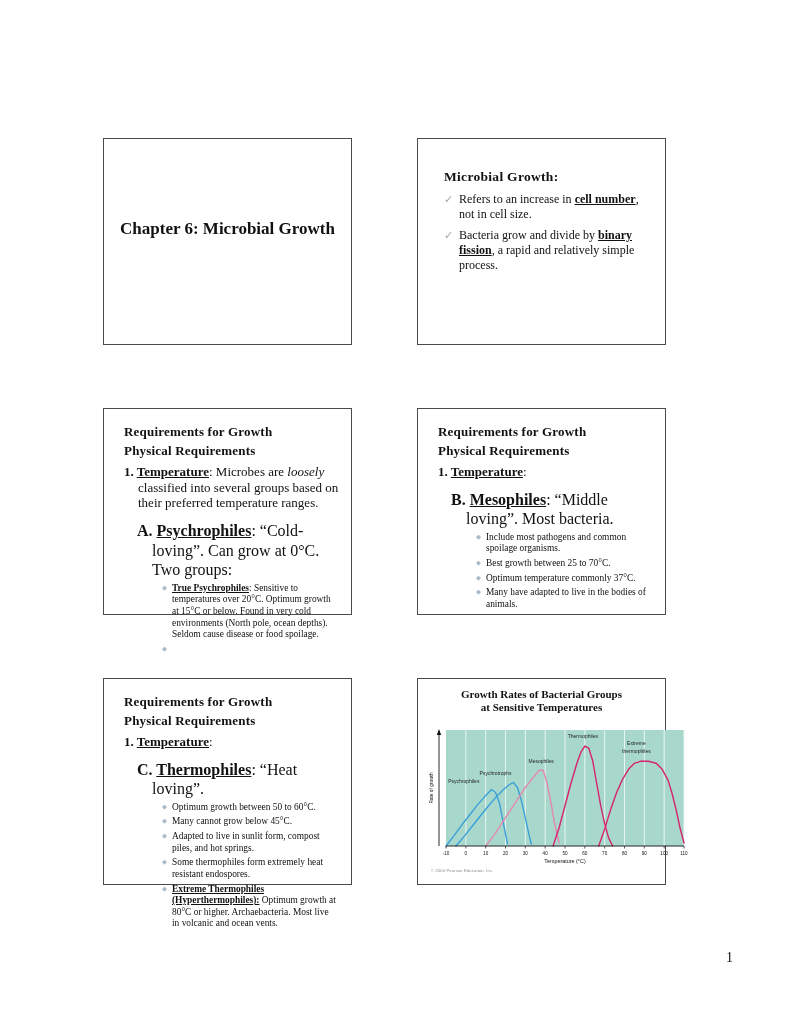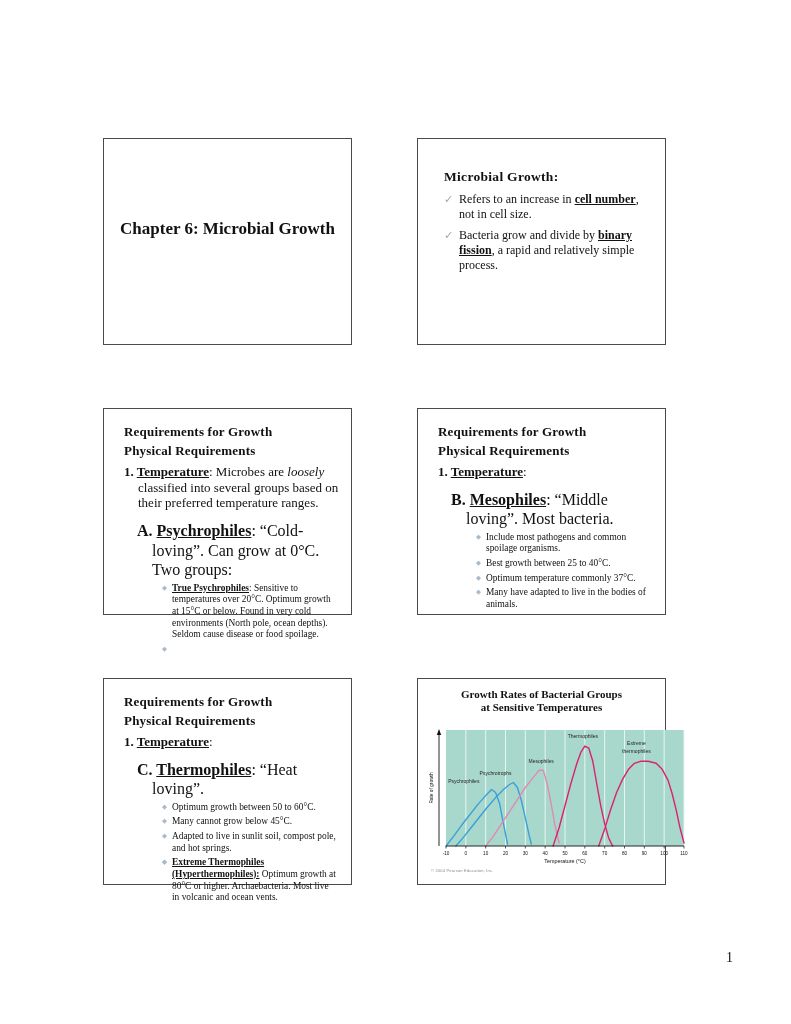--- a/index.html
+++ b/index.html
@@ -82,21 +82,21 @@
       <div class="rq-head">Requirements for Growth</div>
       <div class="rq-head">Physical Requirements</div>
       <div class="item1"><span style="font-weight: bold;">1. </span><span style="font-weight: bold; text-decoration: underline;">Temperature</span><span>:</span></div>
       <div class="itemL"><span style="font-weight: bold;">B. </span><span style="font-weight: bold; text-decoration: underline;">Mesophiles</span><span>: “Middle loving”.  Most bacteria.</span></div>
       <div class="sub">
         <span class="mk">◆</span>
         <span><span>Include most pathogens and common spoilage organisms.</span></span>
       </div>
       <div class="sub">
         <span class="mk">◆</span>
-        <span><span>Best growth between 25 to 40°C.</span></span>
+        <span><span>Best growth between 25 to 70°C.</span></span>
       </div>
       <div class="sub">
         <span class="mk">◆</span>
         <span><span>Optimum temperature commonly 37°C.</span></span>
       </div>
       <div class="sub">
         <span class="mk">◆</span>
         <span><span>Many have adapted to live in the bodies of animals.</span></span>
       </div>
     </div>
@@ -111,24 +111,25 @@
       <div class="sub">
         <span class="mk">◆</span>
         <span><span>Optimum growth between 50 to 60°C.</span></span>
       </div>
       <div class="sub">
         <span class="mk">◆</span>
         <span><span>Many cannot grow below 45°C.</span></span>
       </div>
       <div class="sub">
         <span class="mk">◆</span>
-        <span><span>Adapted to live in sunlit soil, compost pole, and hot springs.</span></span>
-      </div>
-      <div class="sub">
-        <span class="mk">◆</span>
+        <span><span>Adapted to live in sunlit form, compost piles, and hot springs.</span></span>
+      </div>
+      <div class="sub">
+        <span class="mk">◆</span>
+        <span><span>Some thermophiles form extremely heat resistant endospores.</span></span>
       </div>
       <div class="sub">
         <span class="mk">◆</span>
         <span><span style="font-weight: bold; text-decoration: underline;">Extreme Thermophiles (Hyperthermophiles):</span><span> Optimum growth at 80°C or higher.  Archaebacteria.  Most live in volcanic and ocean vents.</span></span>
       </div>
     </div>
   </div>
 
   <div class="slide" id="s6">
     <div class="s6-title">

